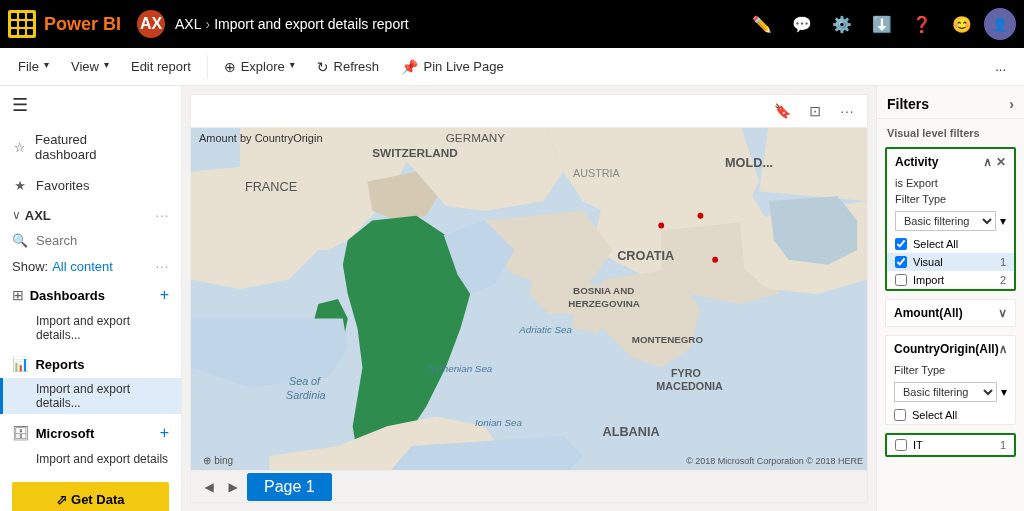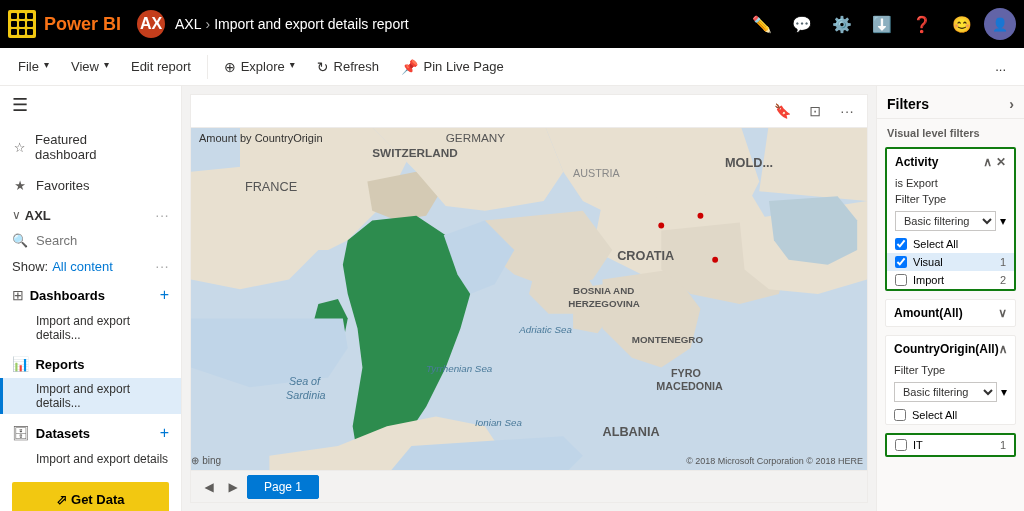--- a/index.html
+++ b/index.html
@@ -119,34 +119,34 @@
     }
     .map-container {
       flex: 1; position: relative; overflow: hidden;
     }
     
     .map-svg { width: 100%; height: 100%; }
     .amount-label {
       position: absolute; top: 4px; left: 8px; font-size: 11px; color: #323130;
     }
     .bing-label {
-      position: absolute; bottom: 4px; left: 0; font-size: 10px; color: #555;
+      position: absolute; bottom: 4px; left: 12px; font-size: 10px; color: #555;
     }
     .copyright-label {
       position: absolute; bottom: 4px; right: 4px; font-size: 9px; color: #555;
     }
     
     .page-nav {
       height: 32px; background: #f3f2f1; border-top: 1px solid #edebe9; display: flex; align-items: center; padding: 0 8px; gap: 4px;
     }
     .page-nav-btn {
       width: 20px; height: 20px; display: flex; align-items: center; justify-content: center; cursor: pointer; color: #605e5c; font-size: 12px;
     }
     .page-tab {
-      padding: 4px 16px; background: #fff; border: 1px solid #edebe9; font-size: 12px; cursor: pointer; border-radius: 2px;
+      padding: 4px 16px; background: #fff; border: 1px solid #edebe9; font-size: 16px; cursor: pointer; border-radius: 2px;
     }
     .page-tab.active { background: #0078d4; color: #fff; border-color: #0078d4; }
 
     
     .filters-panel {
       width: 148px;
       background: #faf9f8;
       border-left: 1px solid #edebe9;
       display: flex;
       flex-direction: column;
@@ -297,21 +297,21 @@
     <div class="sidebar-sub-label">Import and export details...</div>
 
     <div class="sidebar-section-row" style="margin-top:4px">
       <span style="font-size:14px;color:#605e5c;margin-right:6px">📊</span>
       <span style="font-size:13px;font-weight:600">Reports</span>
     </div>
     <div class="sidebar-sub-label active">Import and export details...</div>
 
     <div class="sidebar-section-row" style="margin-top:4px">
       <span style="font-size:14px;color:#605e5c;margin-right:6px">🗄</span>
-      <span style="font-size:13px;font-weight:600">Datasets</span>
+      <span style="font-size:13px;font-weight:600">Microsoft</span>
       <span class="sidebar-add">+</span>
     </div>
     <div class="sidebar-sub-label">Import and export details</div>
 
     <div class="sidebar-bottom">
       <div class="get-data-btn">⬀ Get Data</div>
     </div>
   </div>
 
   <div class="content">

